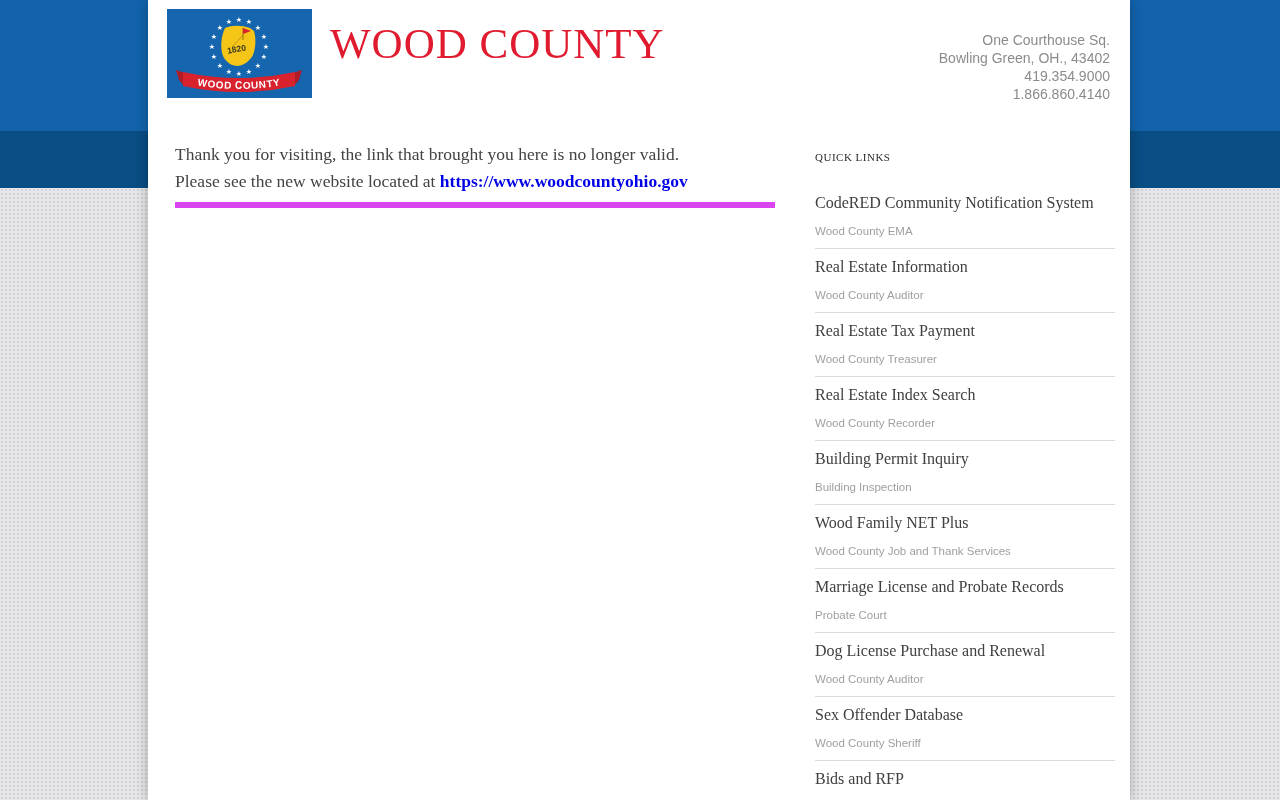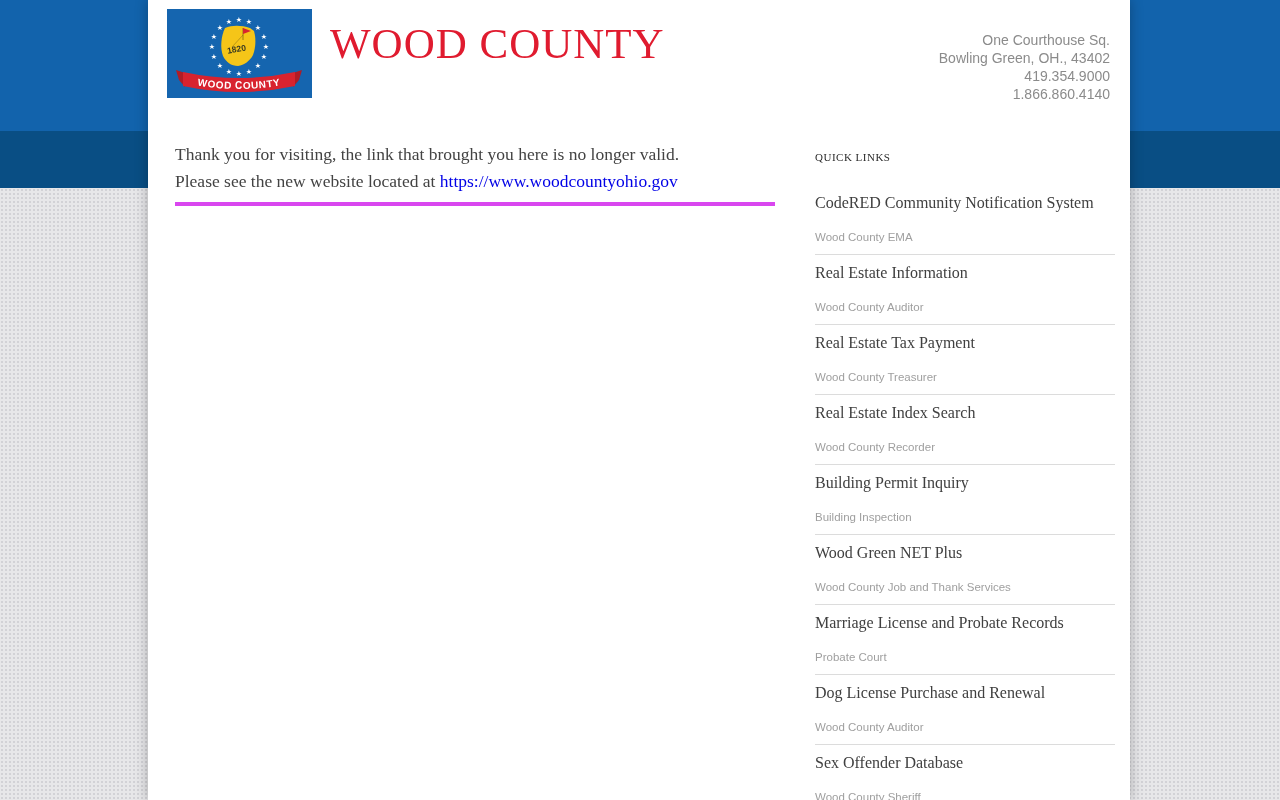--- a/index.html
+++ b/index.html
@@ -50,24 +50,24 @@
     color: #8b8b8b;
   }
   
   .message {
     position: absolute; left: 27px; top: 141px;
     width: 600px;
     font-family: "Liberation Serif", serif;
     font-size: 17.5px; line-height: 26.5px;
     color: #434343;
     padding-bottom: 8px;
-    border-bottom: 4px solid #d946ef;
+    border-bottom: 6px solid #d946ef;
   }
   .message .msg-link {
-    font-weight: normal;
+    font-weight: bold;
     color: #0100e6;
     text-decoration: none;
     cursor: pointer;
   }
   
   .quicklinks {
     position: absolute; left: 667px; top: 150px;
     width: 300px;
   }
   .ql-heading {
@@ -85,21 +85,21 @@
   }
   .ql-link {
     display: block;
     font-family: "Liberation Serif", serif;
     font-size: 16px; line-height: 18px;
     color: #404040;
     text-decoration: none;
     cursor: pointer;
   }
   .ql-sub {
-    margin-top: 19px;
+    margin-top: 13px;
     font-size: 11.5px; line-height: 12px;
     color: #9f9f9f;
   }
   
   .flag-star { font-size: 7px; fill: #ffffff; text-anchor: middle; dominant-baseline: central; }
   .flag-year {
     font-family: "Liberation Sans", sans-serif;
     font-size: 8.5px; font-weight: bold; fill: #3a3a22;
     text-anchor: middle;
   }
@@ -194,21 +194,21 @@
           <div class="ql-sub">Wood County Recorder</div>
         </li>
 
 
         <li class="ql-item">
           <a class="ql-link">Building Permit Inquiry</a>
           <div class="ql-sub">Building Inspection</div>
         </li>
 
         <li class="ql-item">
-          <a class="ql-link">Wood Green NET Plus</a>
+          <a class="ql-link">Wood Family NET Plus</a>
           <div class="ql-sub">Wood County Job and Thank Services</div>
         </li>
 
         <li class="ql-item">
           <a class="ql-link">Marriage License and Probate Records</a>
           <div class="ql-sub">Probate Court</div>
         </li>
 
         <li class="ql-item">
           <a class="ql-link">Dog License Purchase and Renewal</a>

